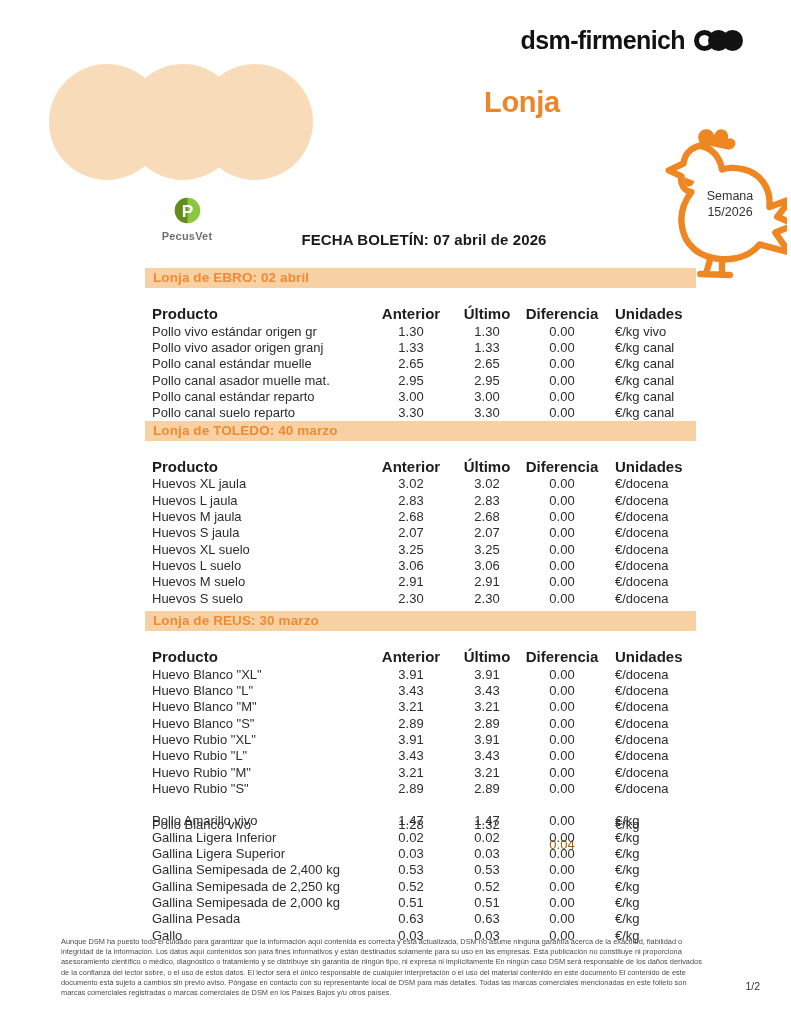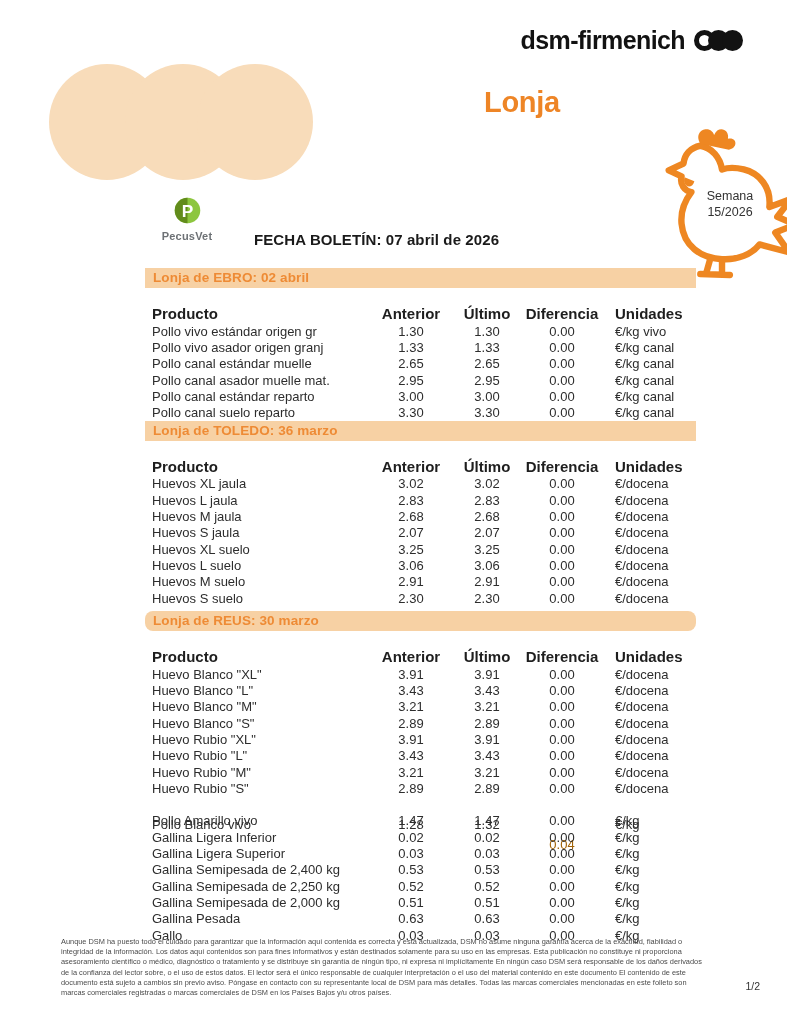--- a/index.html
+++ b/index.html
@@ -29,26 +29,26 @@
 
   
   .chicken { position:absolute; left:645px; top:122px; width:148px; height:158px; }
   .semana { position:absolute; left:36px; top:66px; width:90px; text-align:center; font-size:12.5px; line-height:16px; color:#333; font-weight:500; }
 
   
   .pecusvet { position:absolute; left:148px; top:197px; width:70px; text-align:center; }
   .pecusvet-name { font-size:11px; font-weight:700; color:#6d7175; margin-top:2px; letter-spacing:0.2px; }
 
   
-  .fecha { position:absolute; left:250px; top:231px; width:340px; text-align:left; font-size:15px; font-weight:700; color:#1a1a1a; letter-spacing:0.1px; }
+  .fecha { position:absolute; left:250px; top:231px; width:340px; text-align:center; font-size:15px; font-weight:700; color:#1a1a1a; letter-spacing:0.1px; }
 
   
   .tables { position:absolute; left:141px; top:268px; width:551px; }
   .section-band { height:20px; line-height:20px; background:#f7d1a4; color:#ee8b35; font-weight:700; font-size:13.5px; padding-left:8px; letter-spacing:0.1px; }
-  .section:nth-child(3) .section-band { margin-top:5px;border-radius:8px; }
+  .section:nth-child(3) .section-band { margin-top:5px; }
   .trow { display:grid; grid-template-columns:228px 76px 76px 74px 97px; align-items:center; }
   .trow.head { height:19px; font-weight:700; font-size:15px; color:#1e1e1e; margin-top:16px; }
   .trow.body { height:16.3px; font-size:13px; color:#2d2d2d; }
   .cell-product { padding-left:7px; white-space:nowrap; }
   .cell-num { text-align:center; }
   .cell-units { text-align:left; padding-left:16px; white-space:nowrap; }
   .trow.head .cell-units { padding-left:16px; }
   .cell-num.pos { color:#a16207;margin-top:40px; }
 
   
@@ -152,21 +152,21 @@
         </div>
         <div class="trow body">
           <div class="cell-product">Pollo canal suelo reparto</div>
           <div class="cell-num">3.30</div>
           <div class="cell-num">3.30</div>
           <div class="cell-num">0.00</div>
           <div class="cell-units">€/kg canal</div>
         </div>
       </div>
       <div class="section">
-        <div class="section-band">Lonja de TOLEDO: 36 marzo</div>
+        <div class="section-band">Lonja de TOLEDO: 40 marzo</div>
         <div class="trow head">
           <div class="cell-product">Producto</div>
           <div class="cell-num">Anterior</div>
           <div class="cell-num">Último</div>
           <div class="cell-num">Diferencia</div>
           <div class="cell-units">Unidades</div>
         </div>
         <div class="trow body">
           <div class="cell-product">Huevos XL jaula</div>
           <div class="cell-num">3.02</div>

